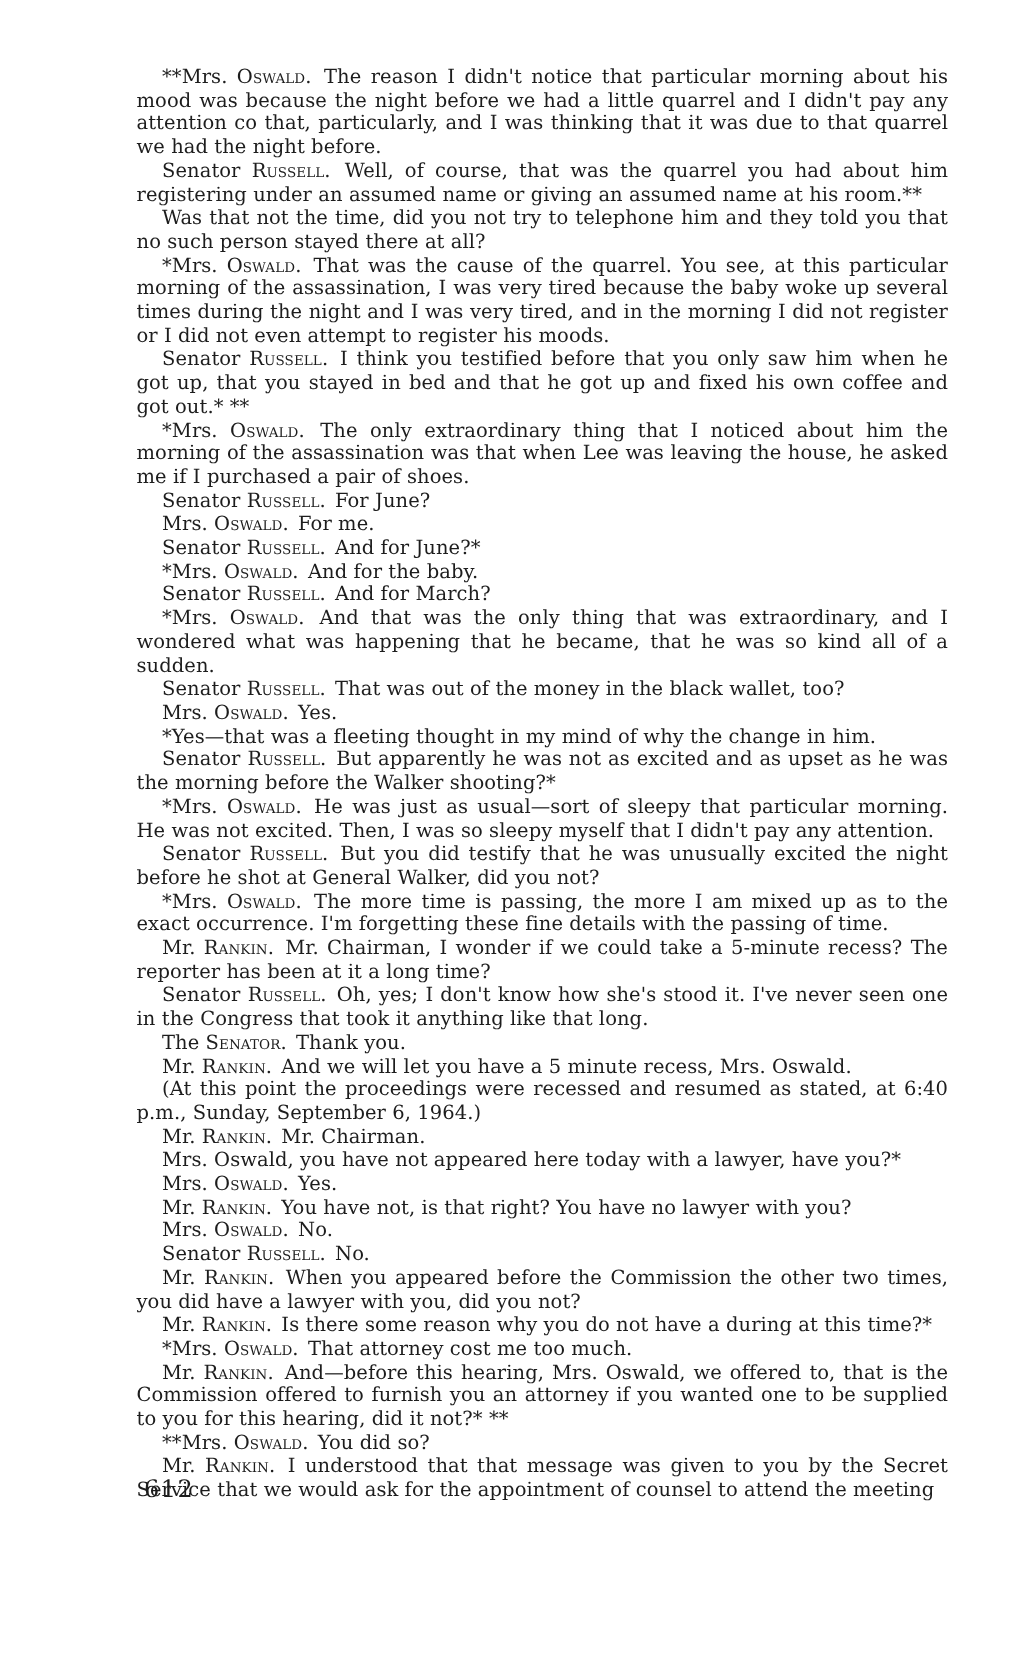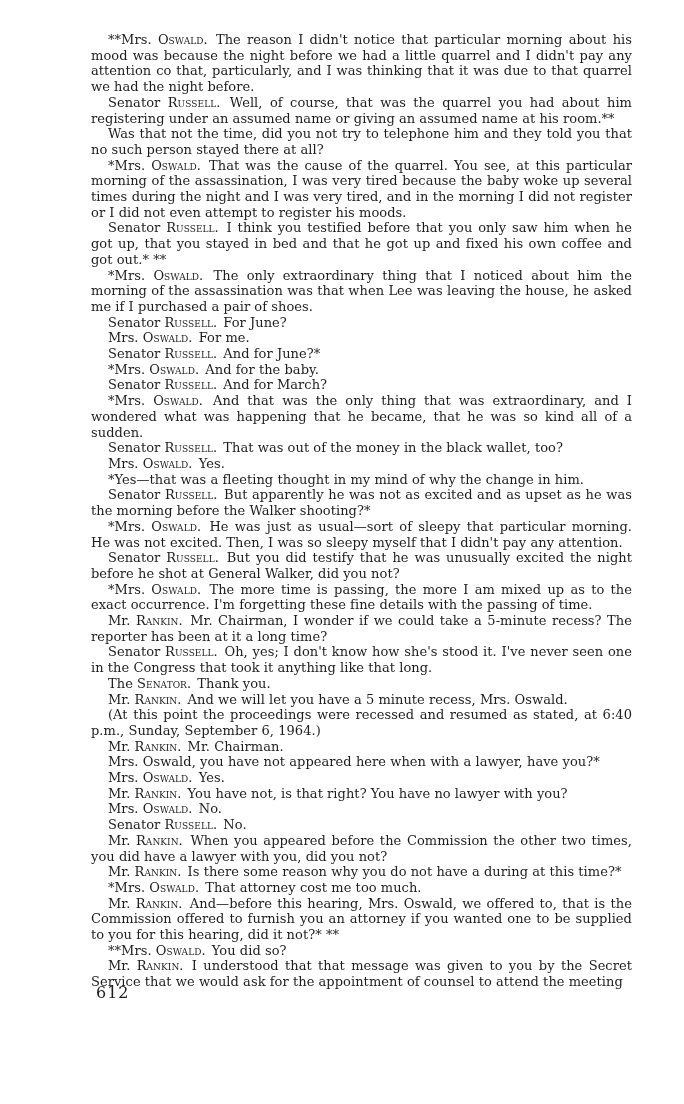--- a/index.html
+++ b/index.html
@@ -16,21 +16,21 @@
     position: relative;
     width: 684px;
     height: 1104px;
     background: #ffffff;
     font-family: "DejaVu Serif", "Liberation Serif", serif;
     color: #1d1d1d;
   }
   .text-block {
     position: absolute;
     left: 91px;
-    top: 32px;
+    top: 44px;
     width: 541px;
     font-size: 13px;
     line-height: 15.7px;
     text-align: justify;
     letter-spacing: 0.05px;
   }
   .para {
     margin: 0;
     text-indent: 17px;
   }
@@ -73,21 +73,21 @@
       <p class="para"><span class="speaker-title">Senator</span> <span class="sc">Russell.</span> <span>But apparently he was not as excited and as upset as he was the morning before the Walker shooting?*</span></p>
       <p class="para"><span class="pre">*</span><span class="speaker-title">Mrs.</span> <span class="sc">Oswald.</span> <span>He was just as usual—sort of sleepy that particular morning. He was not excited. Then, I was so sleepy myself that I didn't pay any attention.</span></p>
       <p class="para"><span class="speaker-title">Senator</span> <span class="sc">Russell.</span> <span>But you did testify that he was unusually excited the night before he shot at General Walker, did you not?</span></p>
       <p class="para"><span class="pre">*</span><span class="speaker-title">Mrs.</span> <span class="sc">Oswald.</span> <span>The more time is passing, the more I am mixed up as to the exact occurrence. I'm forgetting these fine details with the passing of time.</span></p>
       <p class="para"><span class="speaker-title">Mr.</span> <span class="sc">Rankin.</span> <span>Mr. Chairman, I wonder if we could take a 5-minute recess? The reporter has been at it a long time?</span></p>
       <p class="para"><span class="speaker-title">Senator</span> <span class="sc">Russell.</span> <span>Oh, yes; I don't know how she's stood it. I've never seen one in the Congress that took it anything like that long.</span></p>
       <p class="para"><span class="speaker-title">The</span> <span class="sc">Senator.</span> <span>Thank you.</span></p>
       <p class="para"><span class="speaker-title">Mr.</span> <span class="sc">Rankin.</span> <span>And we will let you have a 5 minute recess, Mrs. Oswald.</span></p>
       <p class="para"><span>(At this point the proceedings were recessed and resumed as stated, at 6:40 p.m., Sunday, September 6, 1964.)</span></p>
       <p class="para"><span class="speaker-title">Mr.</span> <span class="sc">Rankin.</span> <span>Mr. Chairman.</span></p>
-      <p class="para"><span>Mrs. Oswald, you have not appeared here when with a lawyer, have you?*</span></p>
+      <p class="para"><span>Mrs. Oswald, you have not appeared here today with a lawyer, have you?*</span></p>
       <p class="para"><span class="speaker-title">Mrs.</span> <span class="sc">Oswald.</span> <span>Yes.</span></p>
       <p class="para"><span class="speaker-title">Mr.</span> <span class="sc">Rankin.</span> <span>You have not, is that right? You have no lawyer with you?</span></p>
       <p class="para"><span class="speaker-title">Mrs.</span> <span class="sc">Oswald.</span> <span>No.</span></p>
       <p class="para"><span class="speaker-title">Senator</span> <span class="sc">Russell.</span> <span>No.</span></p>
       <p class="para"><span class="speaker-title">Mr.</span> <span class="sc">Rankin.</span> <span>When you appeared before the Commission the other two times, you did have a lawyer with you, did you not?</span></p>
       <p class="para"><span class="speaker-title">Mr.</span> <span class="sc">Rankin.</span> <span>Is there some reason why you do not have a during at this time?*</span></p>
       <p class="para"><span class="pre">*</span><span class="speaker-title">Mrs.</span> <span class="sc">Oswald.</span> <span>That attorney cost me too much.</span></p>
       <p class="para"><span class="speaker-title">Mr.</span> <span class="sc">Rankin.</span> <span>And—before this hearing, Mrs. Oswald, we offered to, that is the Commission offered to furnish you an attorney if you wanted one to be supplied to you for this hearing, did it not?* **</span></p>
       <p class="para"><span class="pre">**</span><span class="speaker-title">Mrs.</span> <span class="sc">Oswald.</span> <span>You did so?</span></p>
       <p class="para"><span class="speaker-title">Mr.</span> <span class="sc">Rankin.</span> <span>I understood that that message was given to you by the Secret Service that we would ask for the appointment of counsel to attend the meeting</span></p>

